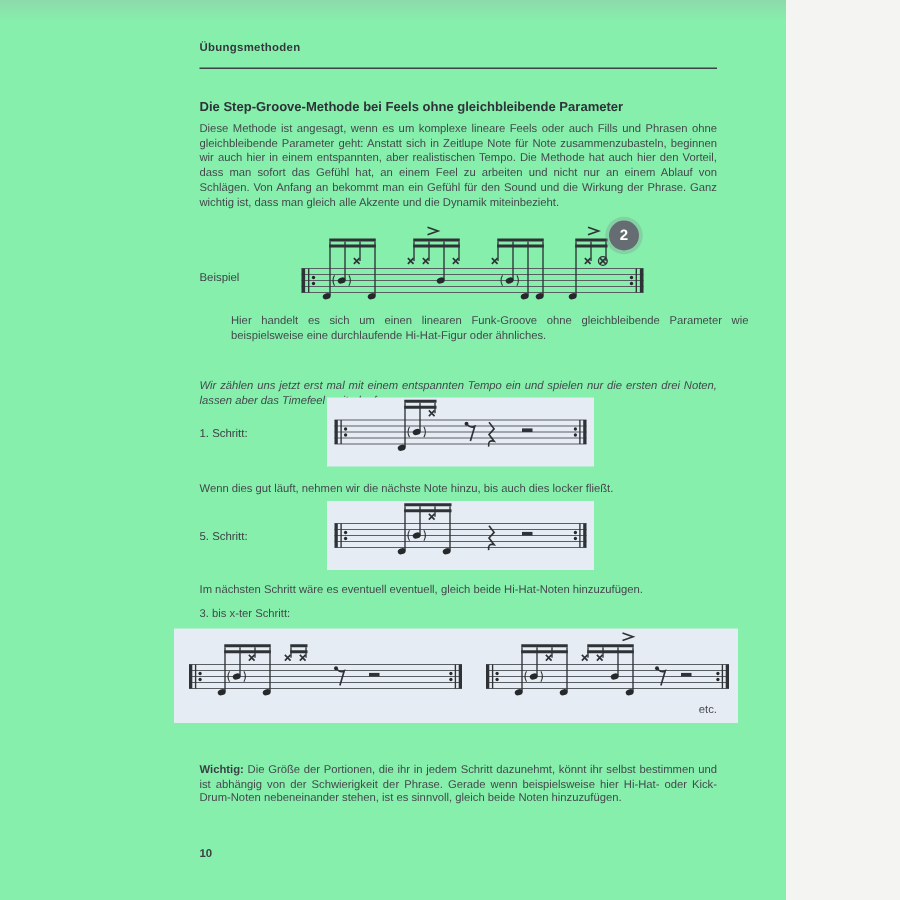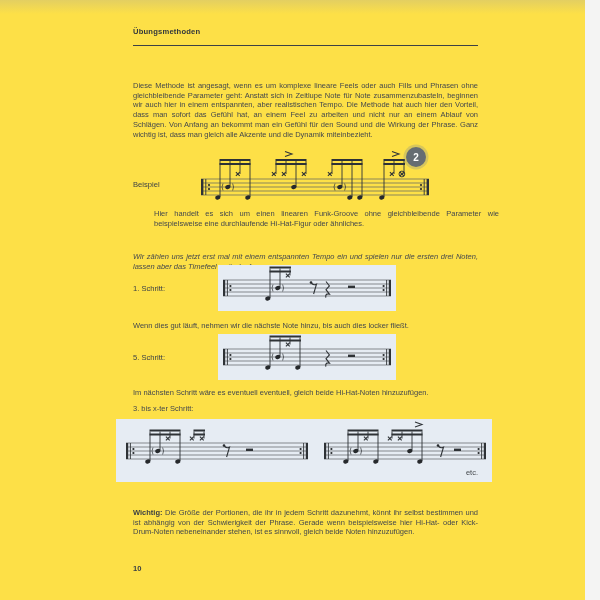--- a/index.html
+++ b/index.html
@@ -1,17 +1,17 @@
 <!DOCTYPE html>
 <html><head>
 <meta charset="utf-8">
 <style>
   html,body{margin:0;padding:0;}
   body{width:600px;height:600px;background:#f4f4f3;font-family:"Liberation Sans",sans-serif;}
-  .page{position:relative;width:585px;height:600px;background:#fde047;overflow:hidden;}
+  .page{position:relative;width:524px;height:600px;background:#86efac;overflow:hidden;}
   .scan-edge{position:absolute;left:0;top:0;width:600px;height:14px;
     background:linear-gradient(180deg,rgba(160,163,166,.28),rgba(160,163,166,0));pointer-events:none;}
   .col{position:absolute;left:133px;width:345px;}
   .header-text{top:27px;font-size:7.6px;font-weight:bold;color:#33383c;letter-spacing:.2px;}
   .header-rule{position:absolute;left:133px;top:45px;width:345px;height:1.3px;background:#3c4145;}
   .title{top:66px;font-size:8.7px;font-weight:bold;color:#2e3337;}
   .body-par{font-size:7.5px;line-height:9.7px;color:#44484c;text-align:justify;}
   .p-intro{top:81px;}
   .p-funk{top:209px;margin-left:21px;}
   .p-count{top:252px;font-style:italic;}
@@ -50,20 +50,21 @@
 </style>
 </head>
 <body>
 
 <div class="page">
   <div class="scan-edge"></div>
 
   <div class="col header-text" style="position:absolute;">Übungsmethoden</div>
   <div class="header-rule"></div>
 
+  <div class="col title" style="position:absolute;">Die Step-Groove-Methode bei Feels ohne gleichbleibende Parameter</div>
 
   <div class="col body-par p-intro" style="position:absolute;">Diese Methode ist angesagt, wenn es um komplexe lineare Feels oder auch Fills und Phrasen ohne gleichbleibende Parameter geht: Anstatt sich in Zeitlupe Note für Note zusammenzubasteln, beginnen wir auch hier in einem entspannten, aber realistischen Tempo. Die Methode hat auch hier den Vorteil, dass man sofort das Gefühl hat, an einem Feel zu arbeiten und nicht nur an einem Ablauf von Schlägen. Von Anfang an bekommt man ein Gefühl für den Sound und die Wirkung der Phrase. Ganz wichtig ist, dass man gleich alle Akzente und die Dynamik miteinbezieht.</div>
 
   <div class="label beispiel-label">Beispiel</div>
   <div class="notation-free">
     <svg width="238" height="53" viewBox="0 0 238 53">
 
       <line class="sl" x1="5" y1="29" x2="233" y2="29"></line>
         <line class="sl" x1="5" y1="33" x2="233" y2="33"></line>
       <line class="sl" x1="5" y1="37" x2="233" y2="37"></line>

